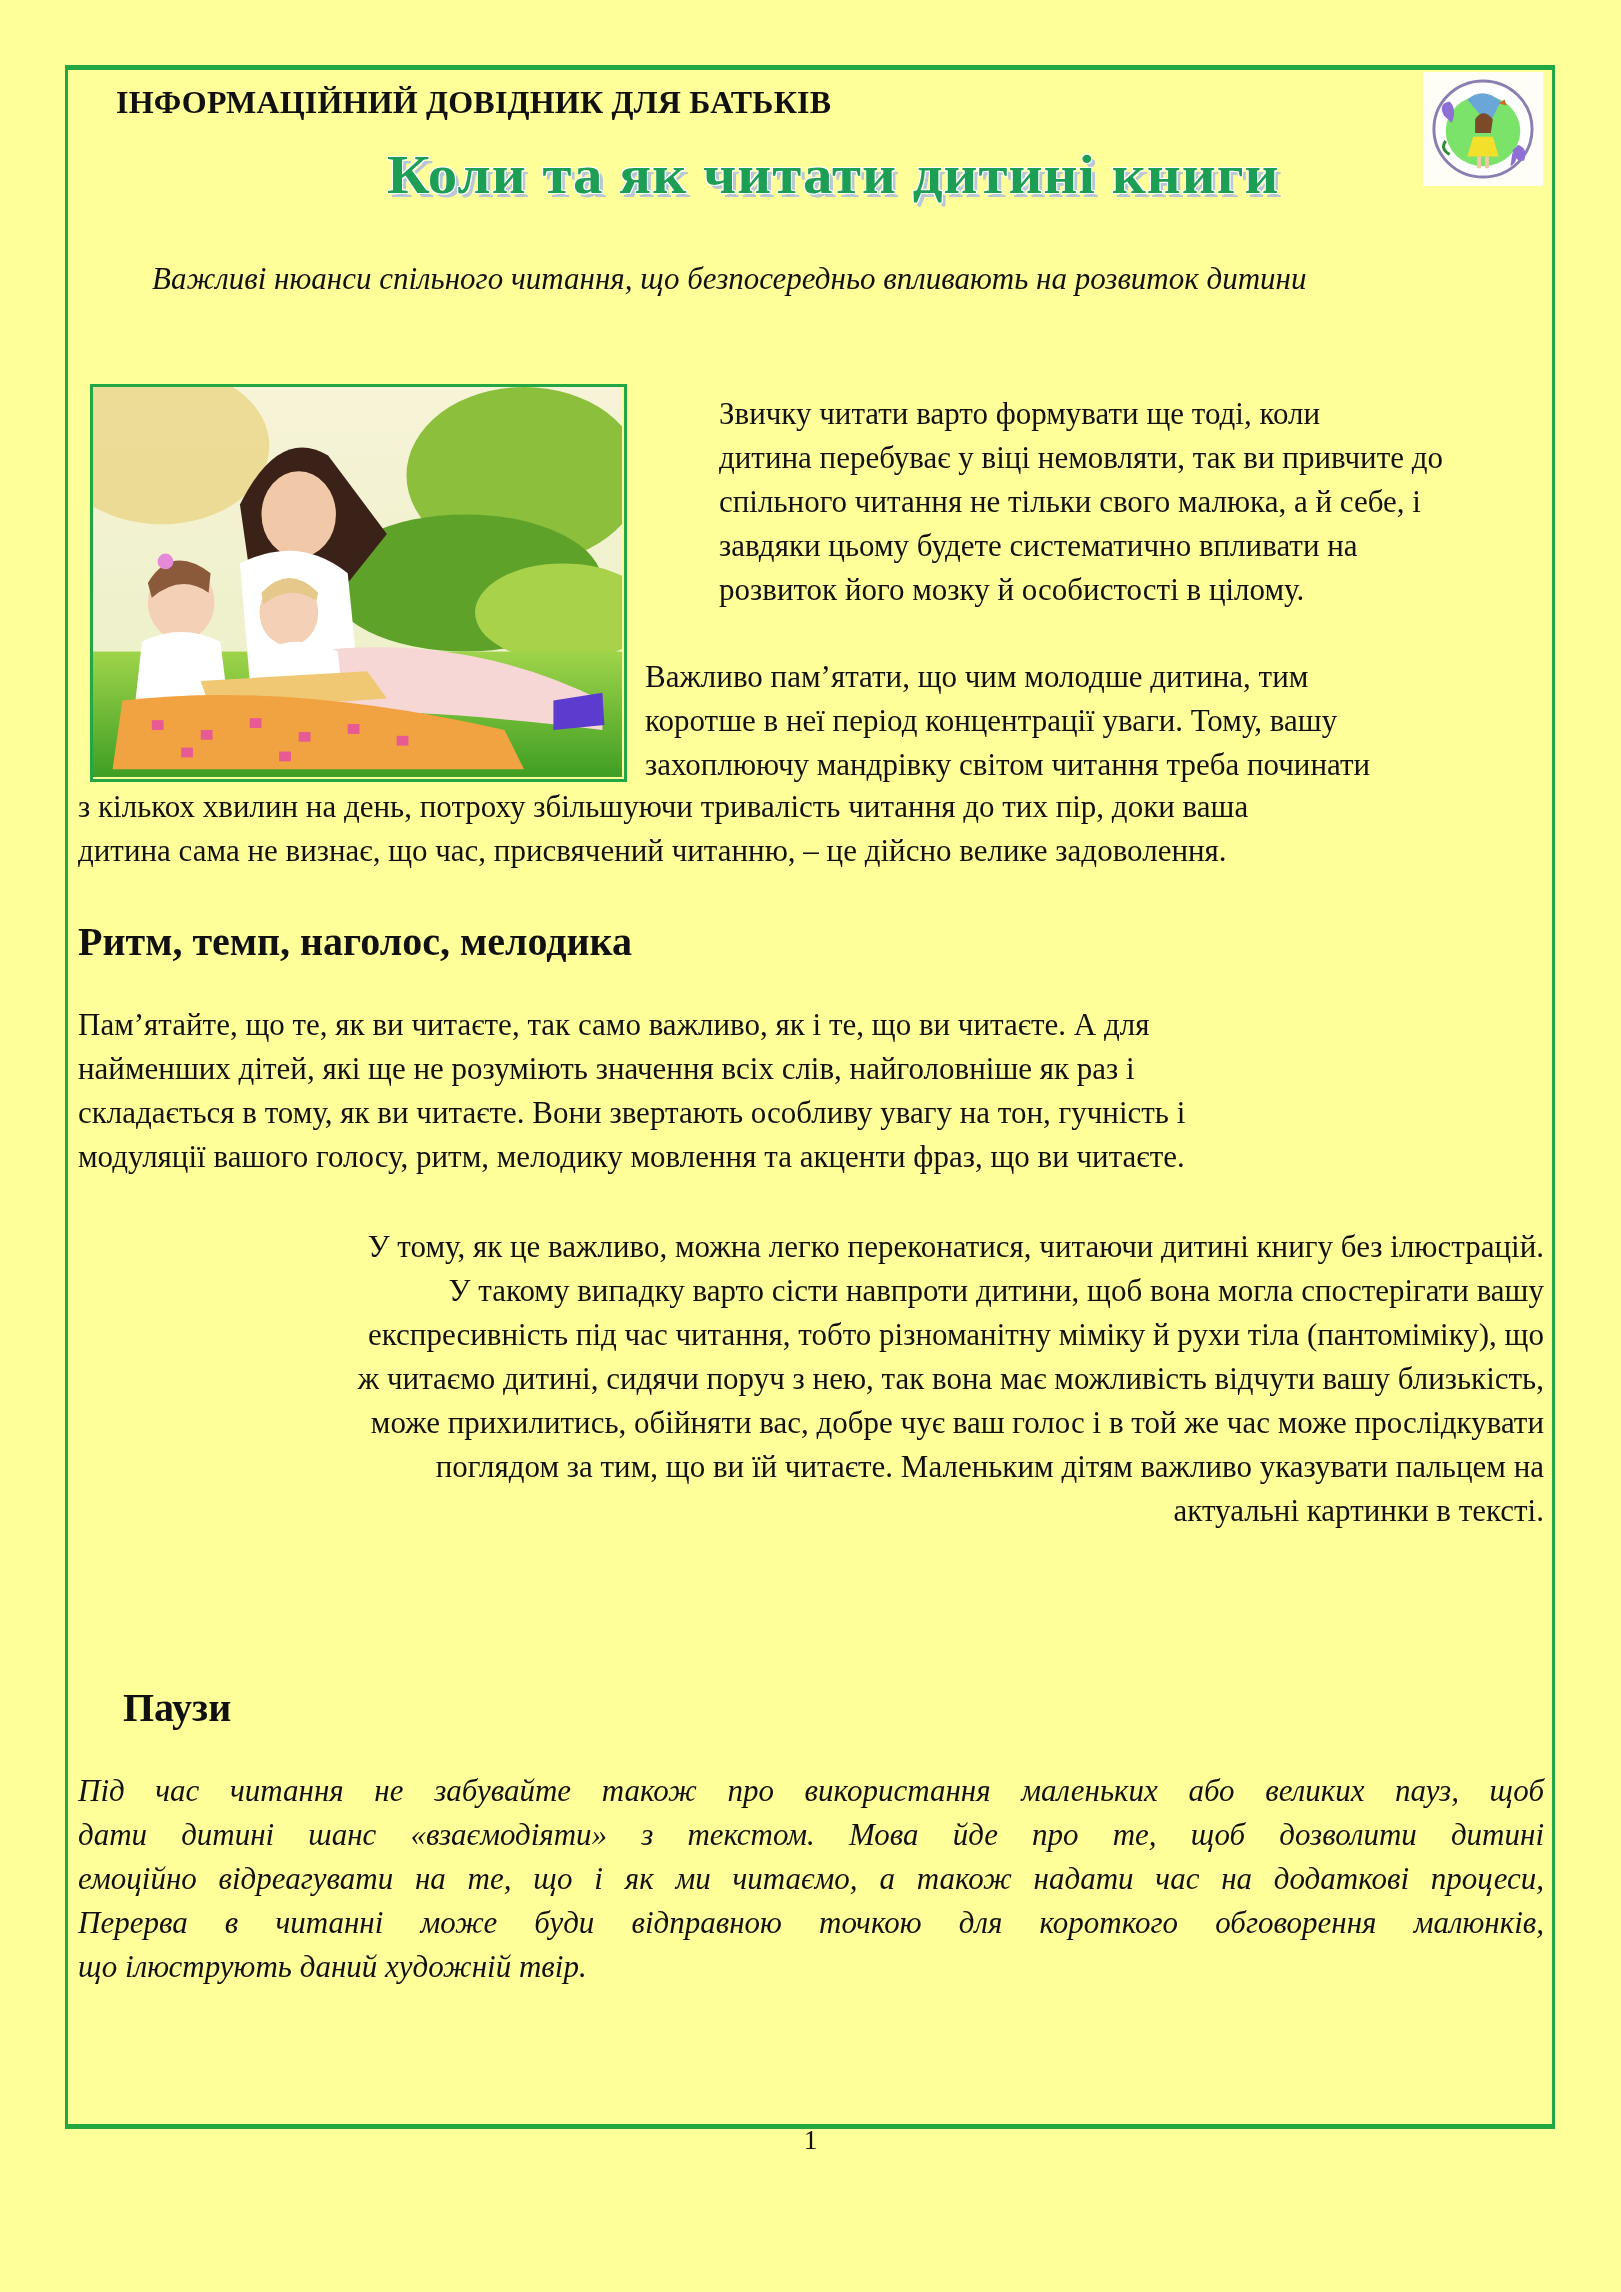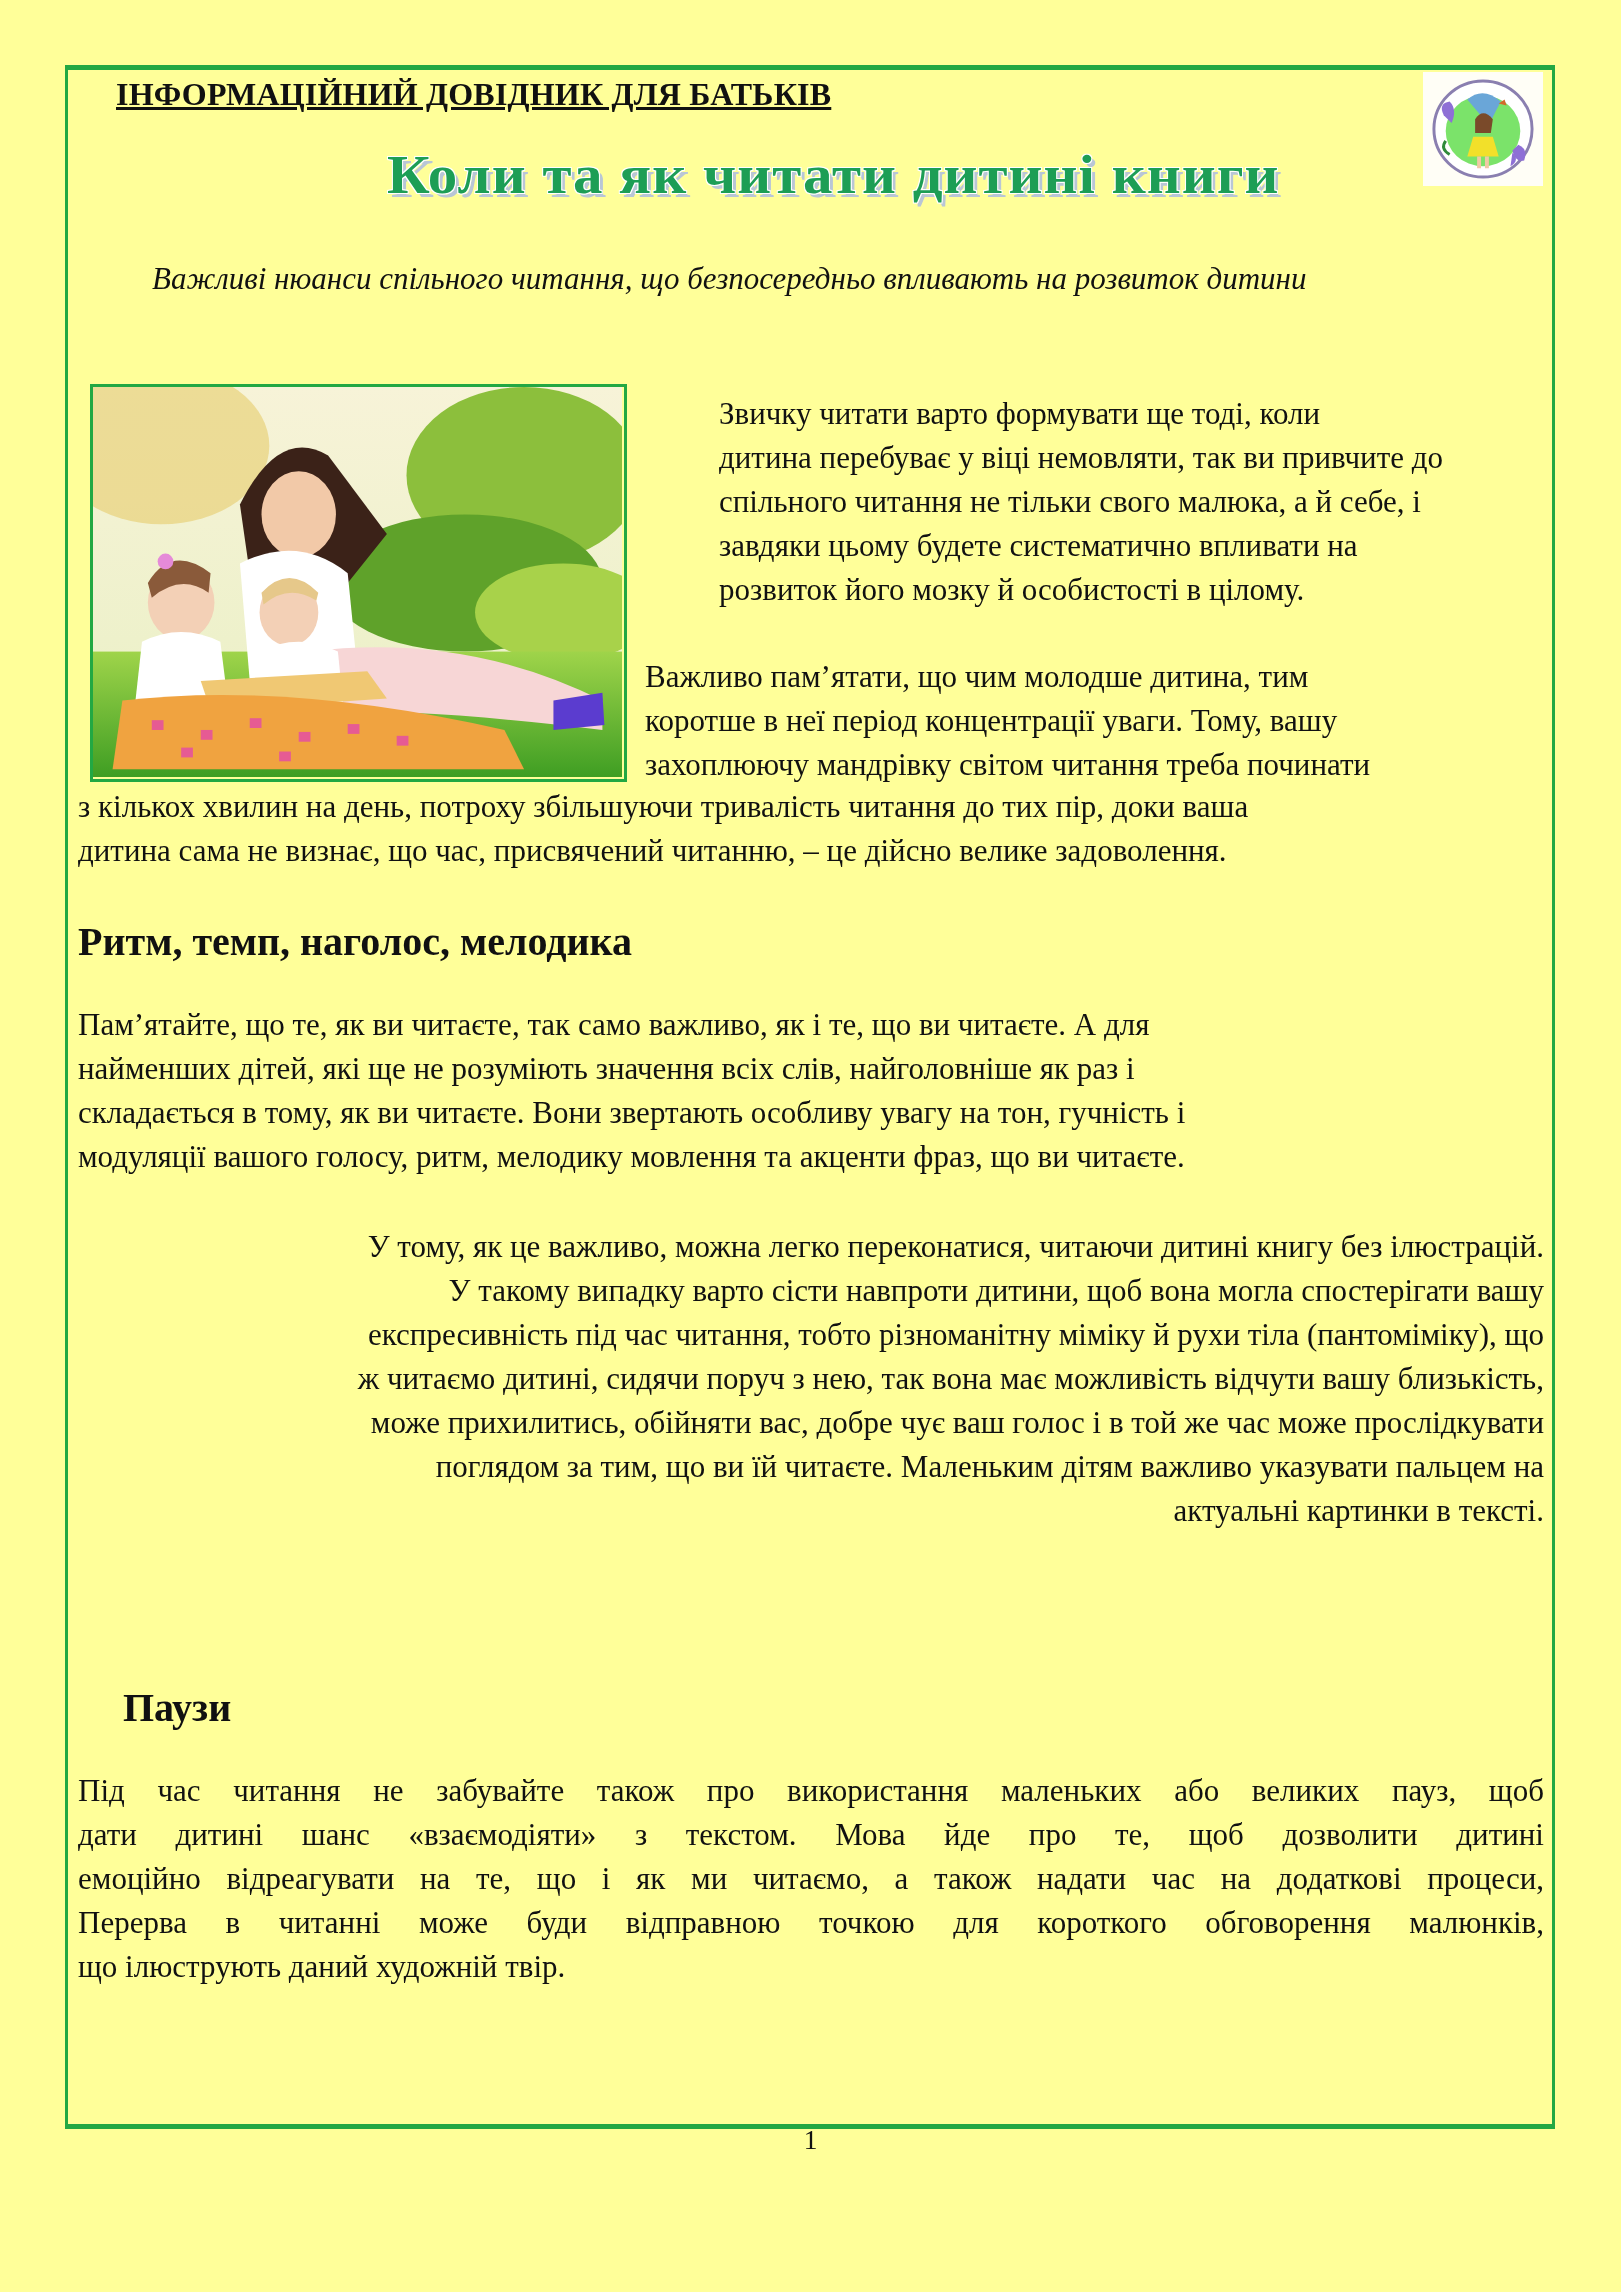--- a/index.html
+++ b/index.html
@@ -15,24 +15,23 @@
     position:absolute;
     left:65px; top:65px;
     width:1490px; height:2064px;
     border-left:3.9px solid #22a843;
     border-right:3.9px solid #22a843;
     border-top:5.9px solid #22a843;
     border-bottom:5.9px solid #22a843;
     box-sizing:border-box;
   }
   .header-label {
-    position:absolute; left:116px; top:76px;
+    position:absolute; left:116px; top:84px;
     font-weight:bold; font-size:32px;
     letter-spacing:0.2px;
-    text-decoration:underline;
   }
   .logo {
     position:absolute; left:1423px; top:72px;
     width:120px; height:114px;
     background:#fffef6;
     display:flex; align-items:center; justify-content:center;
   }
   .doc-title {
     position:absolute; left:387px; top:143px;
     font-size:59px; font-weight:bold;
@@ -68,21 +67,21 @@
   }
   .p2b {
     position:absolute; left:78px; top:785px; width:1470px;
   }
   .h-section {
     position:absolute; left:78px;
     font-weight:bold; font-size:40px;
   }
   .p3 { position:absolute; left:78px; top:1003px; width:1470px; }
   .p4 { position:absolute; left:78px; top:1225px; width:1466px;text-align:right; }
-  .p5 { position:absolute; left:78px; top:1769px; width:1466px; text-align:justify; }
+  .p5 { position:absolute; left:78px; top:1769px; width:1466px; text-align:justify;font-style:italic; }
   .page-num {
     position:absolute; left:0; width:1621px; top:2125px;
     text-align:center; font-size:27.4px;
   }
   .line { display:block; white-space:nowrap; }
   .justify-line { display:block; text-align:justify; text-align-last:justify; white-space:normal; }
 </style>
 </head>
 <body>
 

